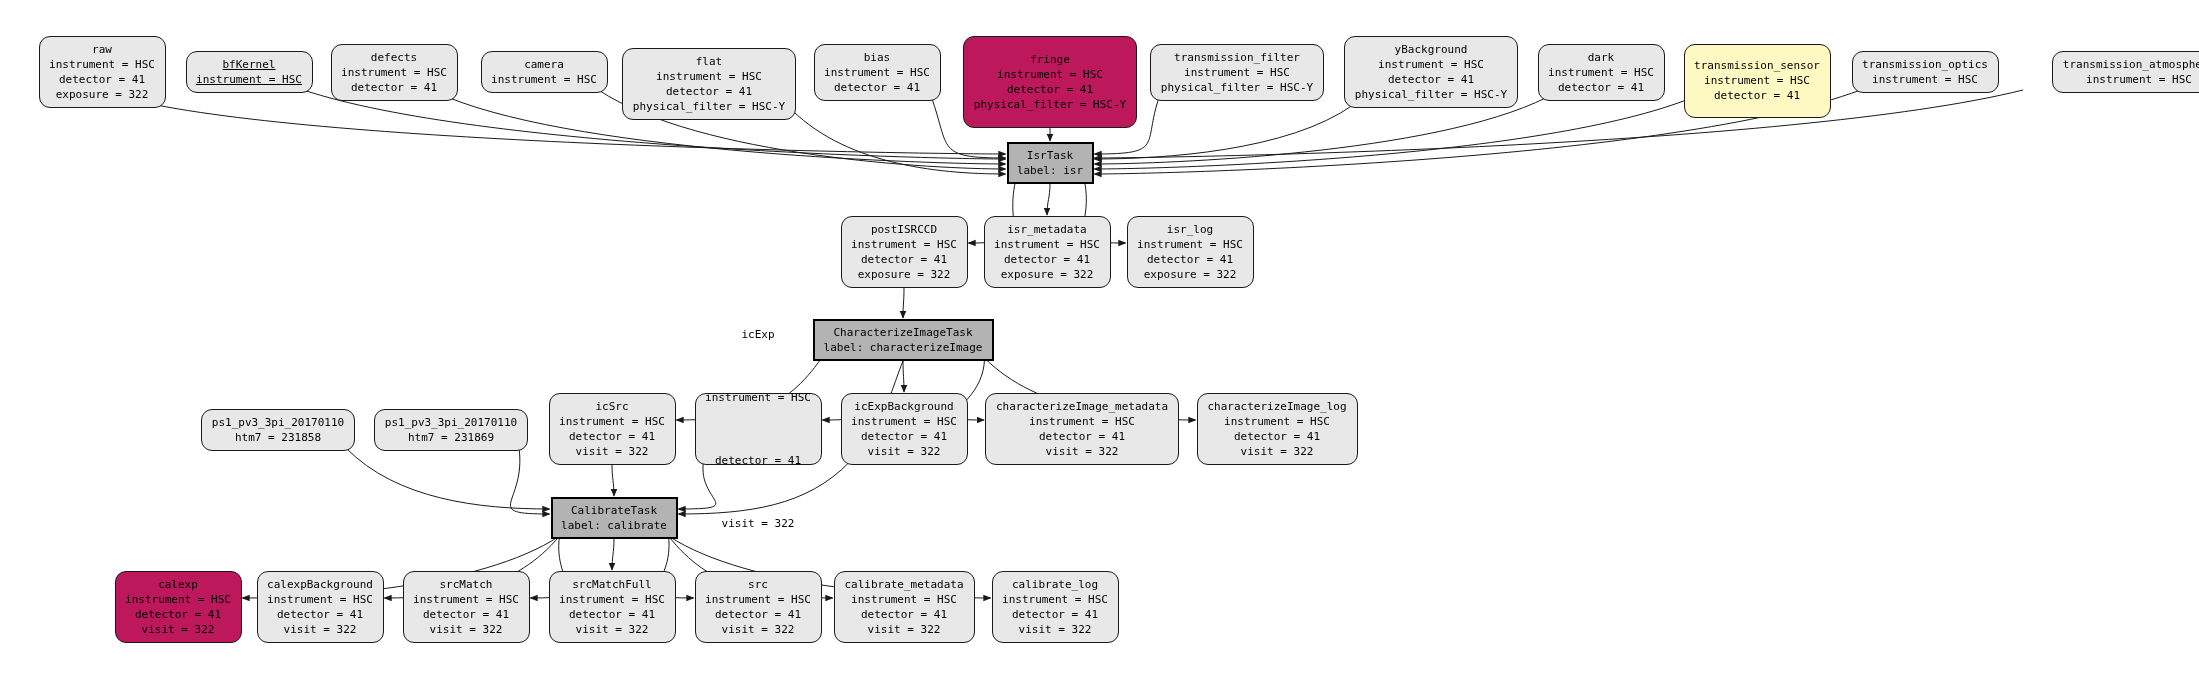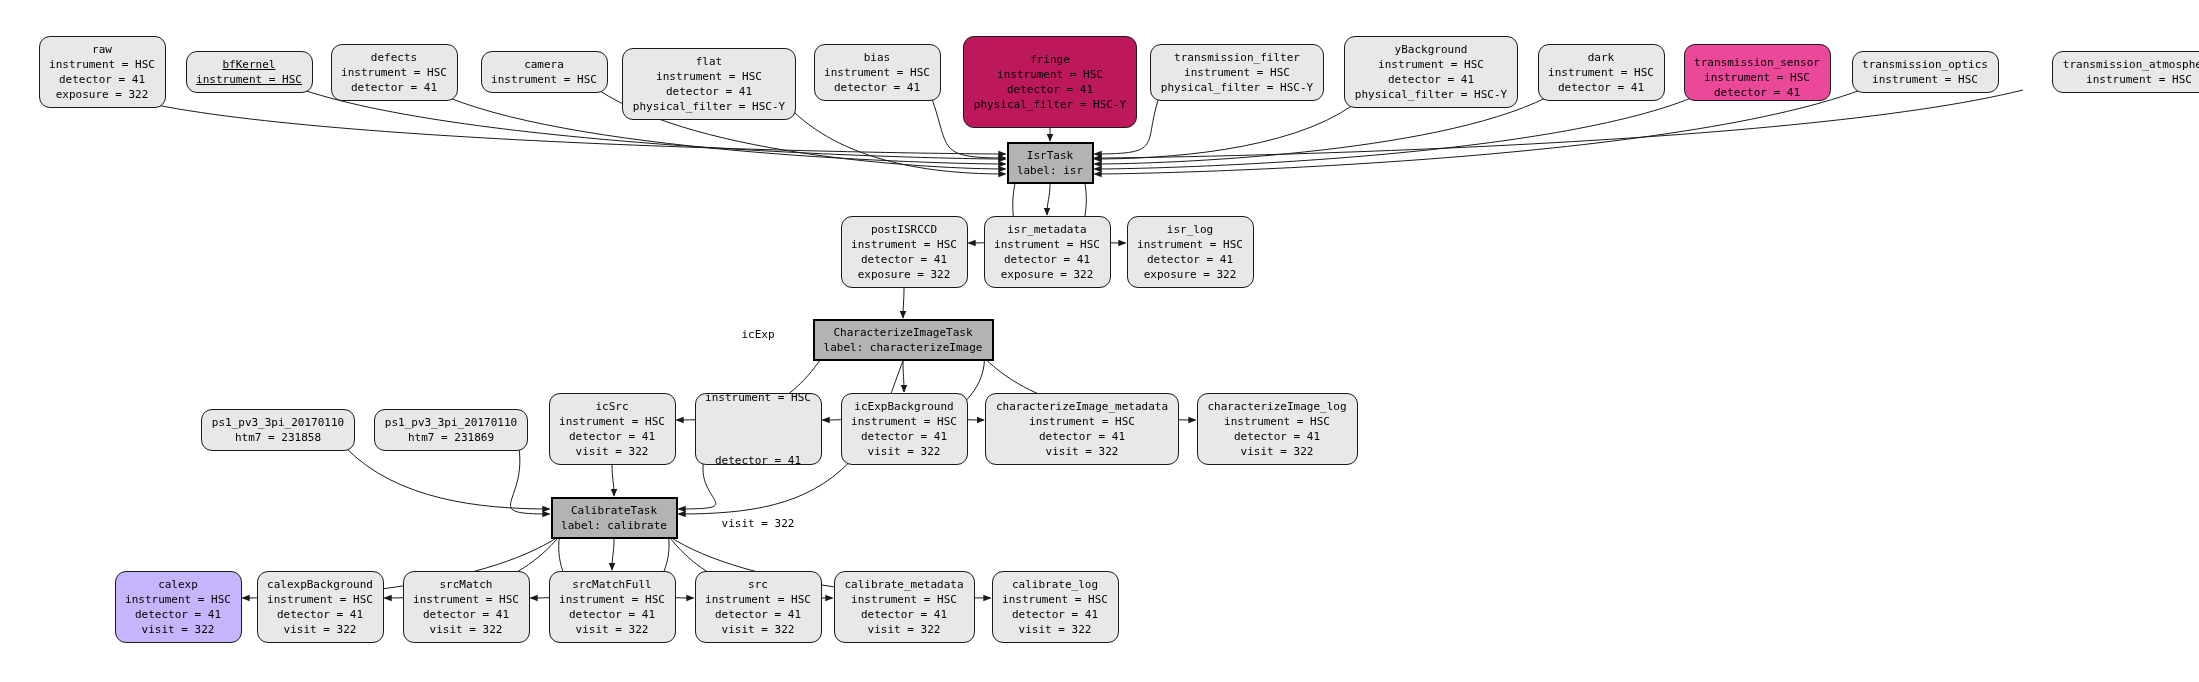--- a/index.html
+++ b/index.html
@@ -134,21 +134,21 @@
         <div class="node-line">yBackground</div>
         <div class="node-line">instrument = HSC</div>
         <div class="node-line">detector = 41</div>
         <div class="node-line">physical_filter = HSC-Y</div>
       </div>
       <div class="node dataset" style="left: 1537.5px; top: 43.5px; width: 127px; height: 57px; background: rgb(232, 232, 232);">
         <div class="node-line">dark</div>
         <div class="node-line">instrument = HSC</div>
         <div class="node-line">detector = 41</div>
       </div>
-      <div class="node dataset" style="left: 1683.5px; top: 43.5px; width: 147px; height: 57px; background: #ec4899; justify-content: flex-end;">
+      <div class="node dataset" style="left: 1683.5px; top: 43.5px; width: 147px; height: 74px; background: #fef9c3;">
         <div class="node-line">transmission_sensor</div>
         <div class="node-line">instrument = HSC</div>
         <div class="node-line">detector = 41</div>
       </div>
       <div class="node dataset" style="left: 1851.5px; top: 51px; width: 147px; height: 42px; background: rgb(232, 232, 232);">
         <div class="node-line">transmission_optics</div>
         <div class="node-line">instrument = HSC</div>
       </div>
       <div class="node dataset" style="left: 2014px; top: 51px; width: 174px; height: 42px; background: rgb(232, 232, 232); margin-left: 38px;">
         <div class="node-line">transmission_atmosphere</div>
@@ -215,21 +215,21 @@
       <div class="node dataset" style="left: 1196.5px; top: 393px; width: 161px; height: 72px; background: rgb(232, 232, 232);">
         <div class="node-line">characterizeImage_log</div>
         <div class="node-line">instrument = HSC</div>
         <div class="node-line">detector = 41</div>
         <div class="node-line">visit = 322</div>
       </div>
       <div class="node task" style="left: 550.5px; top: 497px; width: 127px; height: 42px; background: rgb(179, 179, 179);">
         <div class="node-line">CalibrateTask</div>
         <div class="node-line">label: calibrate</div>
       </div>
-      <div class="node dataset" style="left: 114.5px; top: 571px; width: 127px; height: 72px; background: #c4b5fd;">
+      <div class="node dataset" style="left: 114.5px; top: 571px; width: 127px; height: 72px; background: #be185d;">
         <div class="node-line">calexp</div>
         <div class="node-line">instrument = HSC</div>
         <div class="node-line">detector = 41</div>
         <div class="node-line">visit = 322</div>
       </div>
       <div class="node dataset" style="left: 256.5px; top: 571px; width: 127px; height: 72px; background: rgb(232, 232, 232);">
         <div class="node-line">calexpBackground</div>
         <div class="node-line">instrument = HSC</div>
         <div class="node-line">detector = 41</div>
         <div class="node-line">visit = 322</div>

